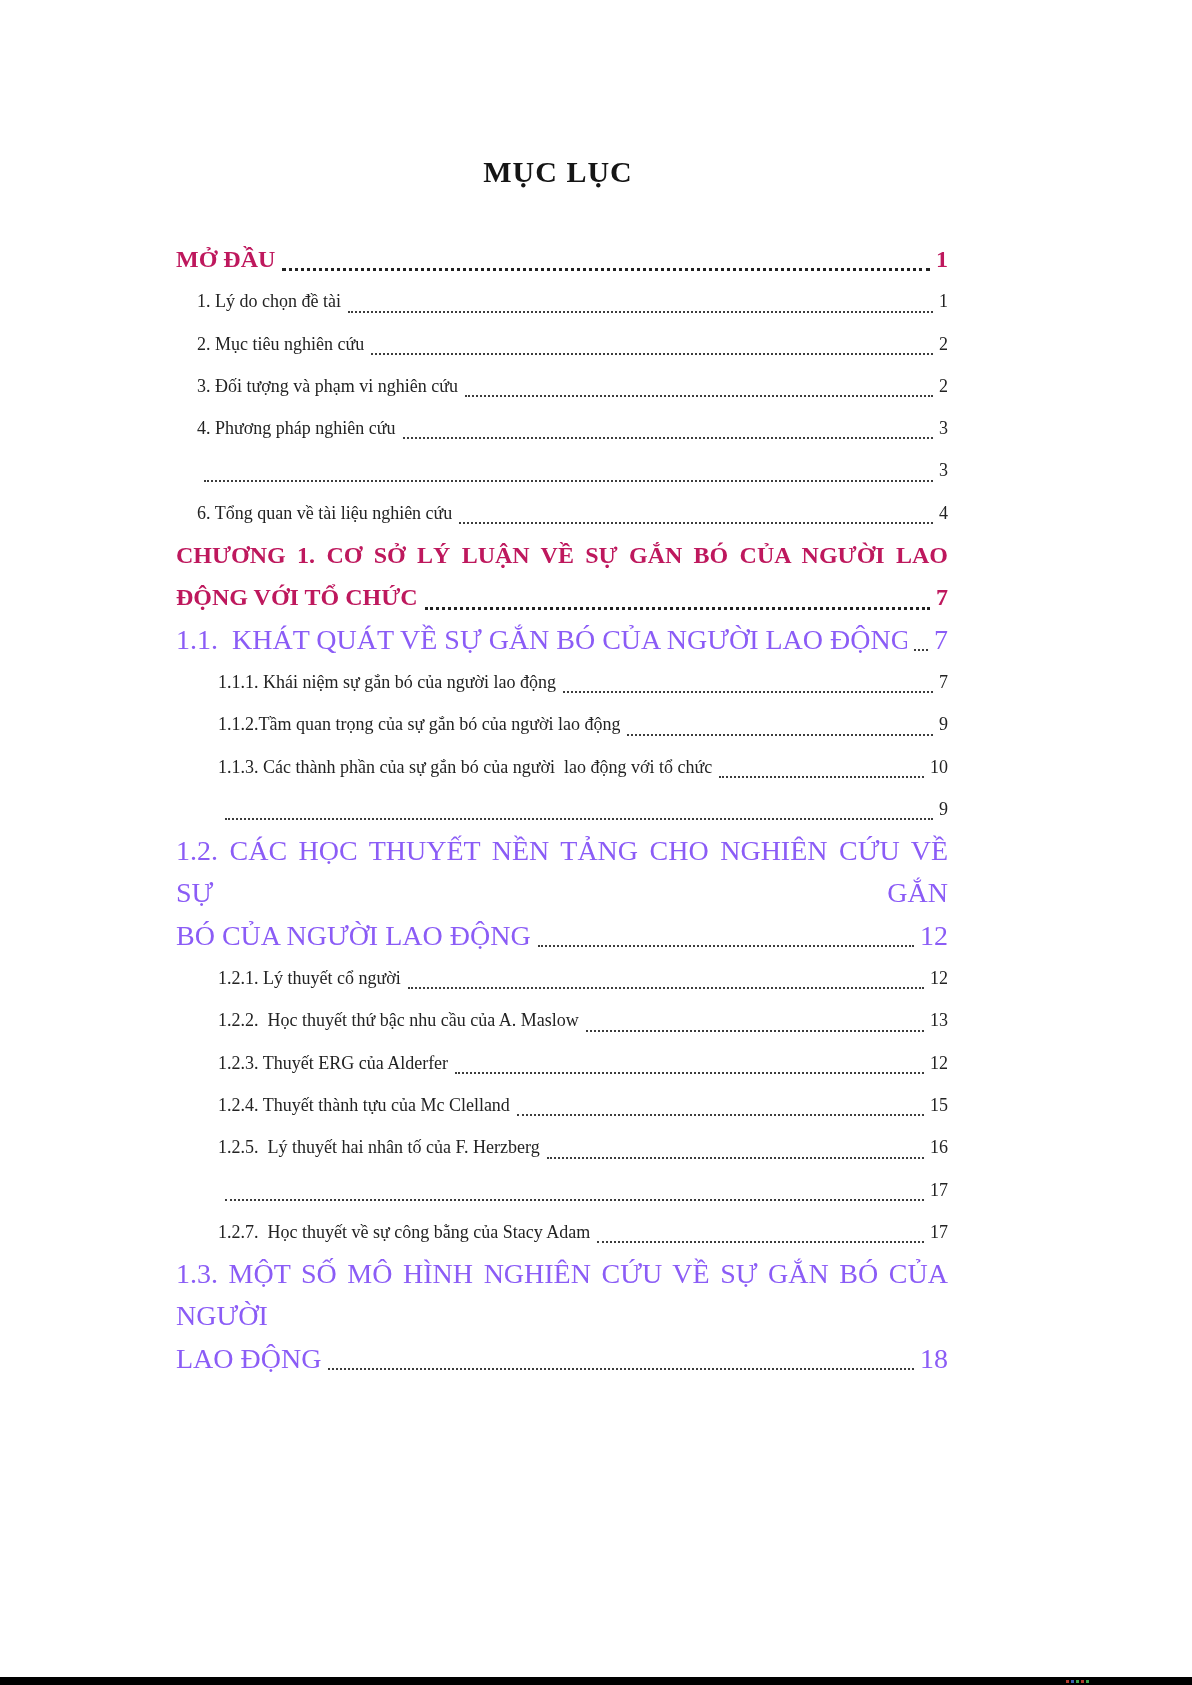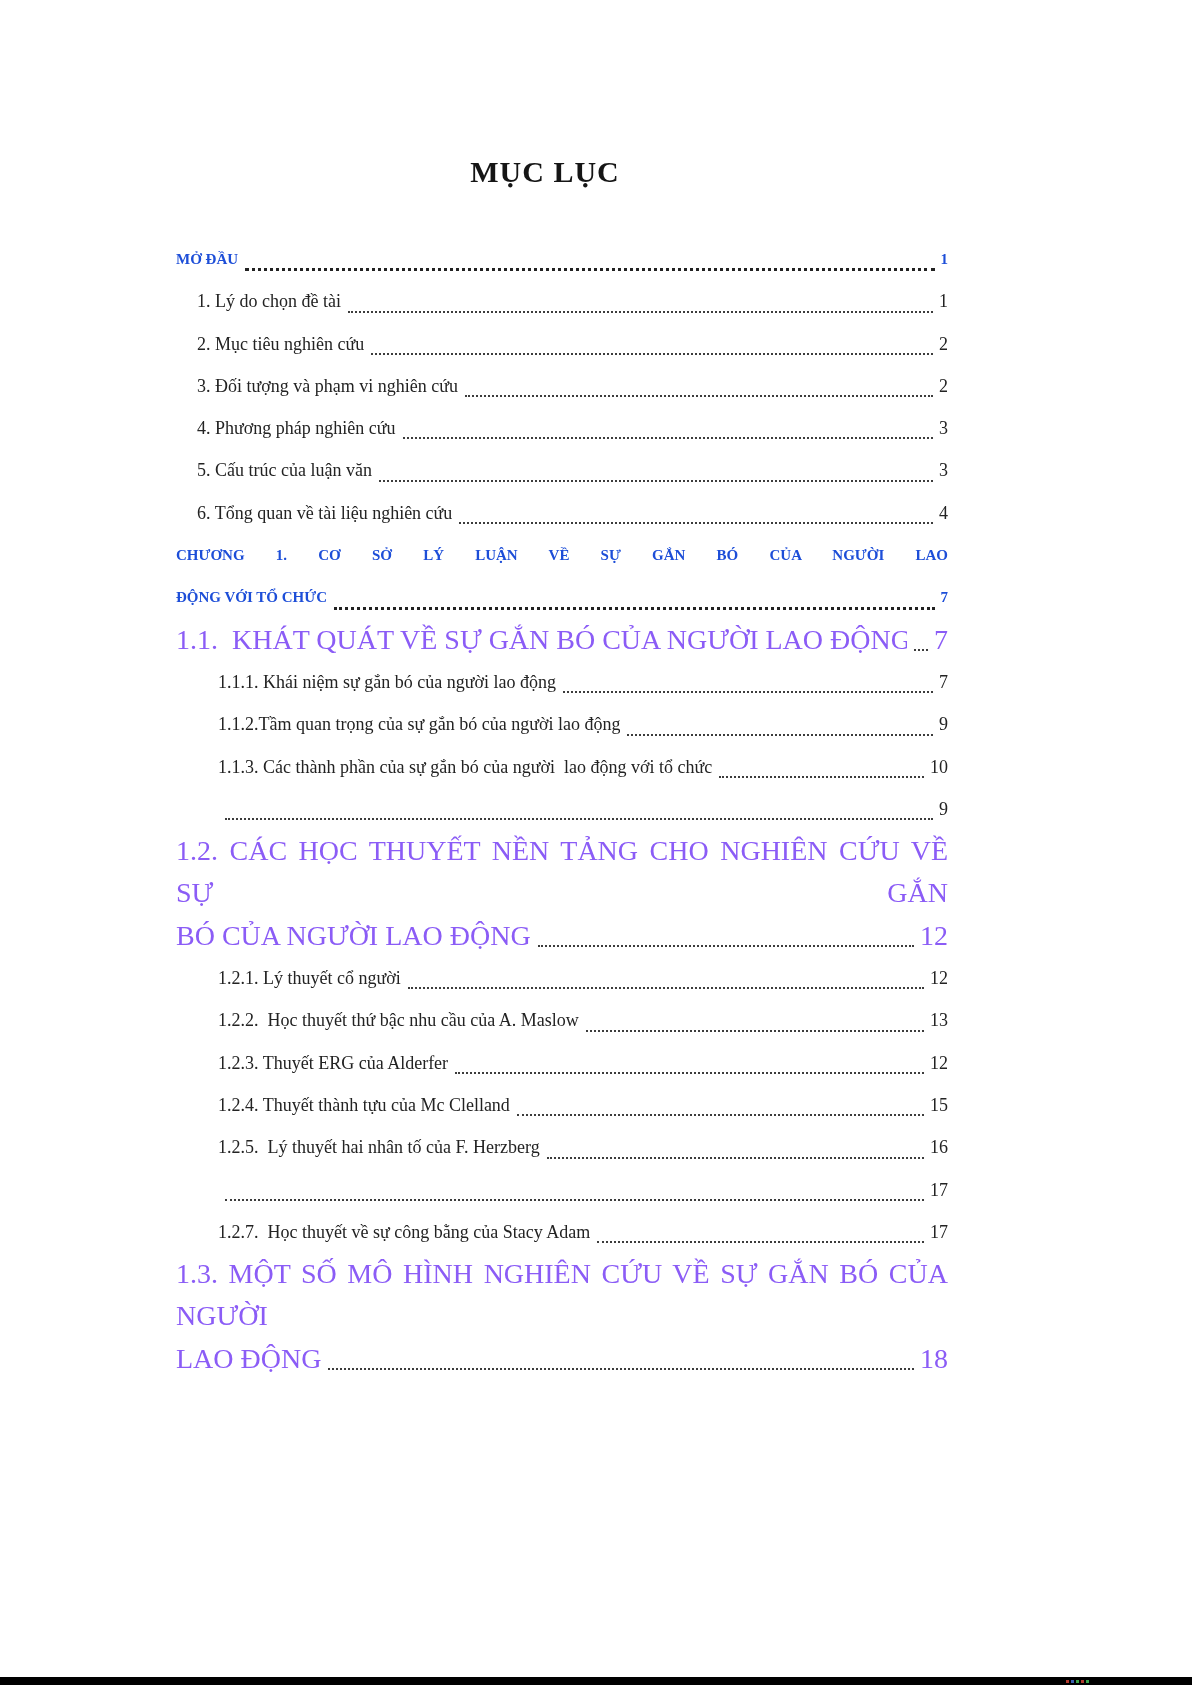--- a/index.html
+++ b/index.html
@@ -10,43 +10,43 @@
     color: #1c1c1c;
     position: relative;
     overflow: hidden;
   }
   .page {
     position: absolute; inset: 0;
     background: #ffffff;
   }
   .doc-title {
     position: absolute;
-    left: 159px; width: 772px; top: 150px;
+    left: 172px; width: 772px; top: 150px;
     text-align: center;
     font-weight: 700;
     font-size: 30px;
     line-height: 44px;
     letter-spacing: 1px;
     color: #151515;
   }
   .toc {
     position: absolute;
     left: 176px; width: 772px; top: 238px;
   }
   .toc-row {
     font-size: 18px;
     line-height: 42.3px;
     color: #232323;
   }
   .indent-1 { padding-left: 21px; }
   .indent-2 { padding-left: 42px; }
   .kind-chapter {
     font-weight: 700;
-    font-size: 15px;
-    color: #1d4ed8;
+    font-size: 24px;
+    color: #be185d;
   }
   .kind-section { font-size: 28px; color: #8b5cf6; }
   .row-line { display: flex; }
   .toc-label { flex: 0 1 auto; white-space: pre; overflow: hidden; }
   .toc-page { flex: 0 0 auto; padding-left: 2px; }
   .leader { flex: 1 1 auto; min-width: 14px; position: relative; margin: 0 4px 0 7px; }
   .leader::after {
     content: "";
     position: absolute; left: 0; right: 0; bottom: 10px;
     border-bottom: 2.2px dotted #3c3c3c;
@@ -114,21 +114,20 @@
       </div>
       <div class="toc-row kind-item indent-1">
         <div class="row-line">
           <span class="toc-label">4. Phương pháp nghiên cứu</span>
           <span class="leader"></span>
           <span class="toc-page">3</span>
         </div>
       </div>
       <div class="toc-row kind-item indent-1">
         <div class="row-line">
-          <span class="toc-label">5. Cấu trúc của luận văn</span>
           <span class="leader"></span>
           <span class="toc-page">3</span>
         </div>
       </div>
       <div class="toc-row kind-item indent-1">
         <div class="row-line">
           <span class="toc-label">6. Tổng quan về tài liệu nghiên cứu</span>
           <span class="leader"></span>
           <span class="toc-page">4</span>
         </div>

